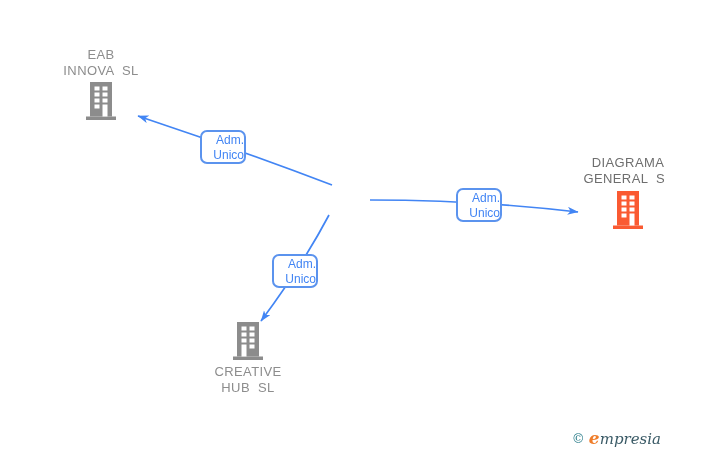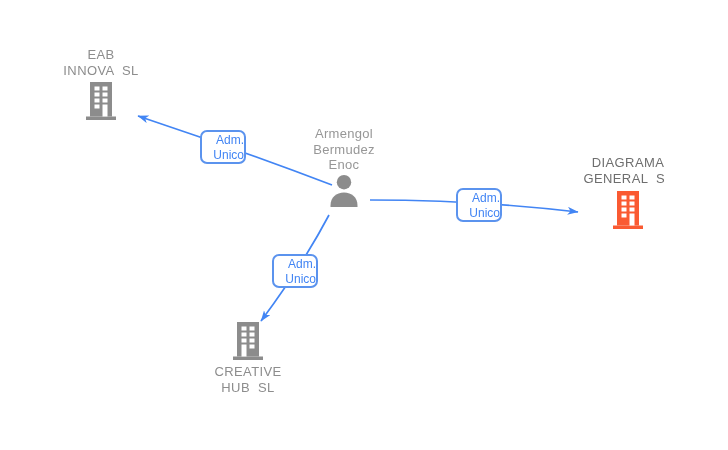--- a/index.html
+++ b/index.html
@@ -63,29 +63,20 @@
         <rect x="9.5" y="16.5" width="5" height="4"></rect>
         <rect x="9.5" y="22.5" width="5" height="4"></rect>
         <rect x="17.5" y="4.5" width="5" height="4"></rect>
         <rect x="17.5" y="10.5" width="5" height="4"></rect>
         <rect x="17.5" y="16.5" width="5" height="4"></rect>
         <rect x="17.5" y="22.5" width="5" height="12"></rect>
       </g>
     </svg>
   </div>
 
-  <div class="node" style="left:274px;top:126px;width:140px;">
-    <div class="label person-label">Armengol
-Bermudez
-Enoc</div>
-    <svg class="icon icon-gray" width="34" height="33" viewBox="0 0 34 33" style="margin:1px auto 0;">
-      <circle cx="17" cy="8.2" r="7.2" fill="currentColor"></circle>
-      <path d="M3.5 33 v-1.5 c0 -8.2 5.8 -13 13.5 -13 s13.5 4.8 13.5 13 V33 z" fill="currentColor"></path>
-    </svg>
-  </div>
 
   <div class="node" style="left:558px;top:155px;width:140px;">
     <div class="label company-label highlight">DIAGRAMA
 GENERAL  SL</div>
     <svg class="icon icon-orange" width="32" height="38" viewBox="0 0 32 38" style="margin:5px auto 0;">
       <rect x="1" y="34.5" width="30" height="3.5" fill="currentColor"></rect>
       <rect x="5" y="0" width="22" height="34.5" fill="currentColor"></rect>
       <g fill="#ffffff">
         <rect x="9.5" y="4.5" width="5" height="4"></rect>
         <rect x="9.5" y="10.5" width="5" height="4"></rect>
@@ -118,14 +109,17 @@
 HUB  SL</div>
   </div>
 
   <div class="adm-badge" style="left:200px;top:130px;">Adm.
 Unico</div>
   <div class="adm-badge" style="left:456px;top:188px;">Adm.
 Unico</div>
   <div class="adm-badge" style="left:272px;top:254px;">Adm.
 Unico</div>
 
+  <div id="brand">
+    <span class="copy">© </span><span class="brand-e">e</span><span class="brand-rest">mpresia</span>
+  </div>
 
 </div>
 
 </body></html>

